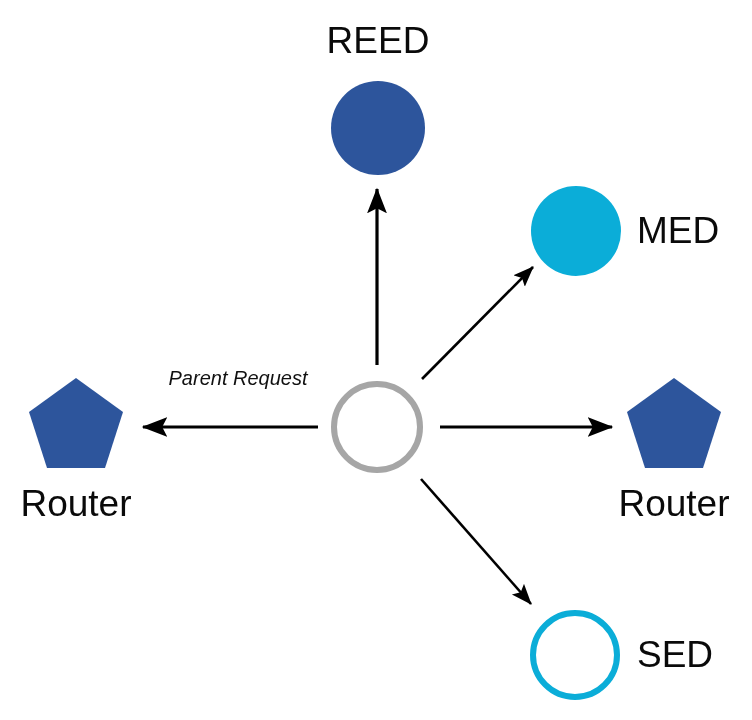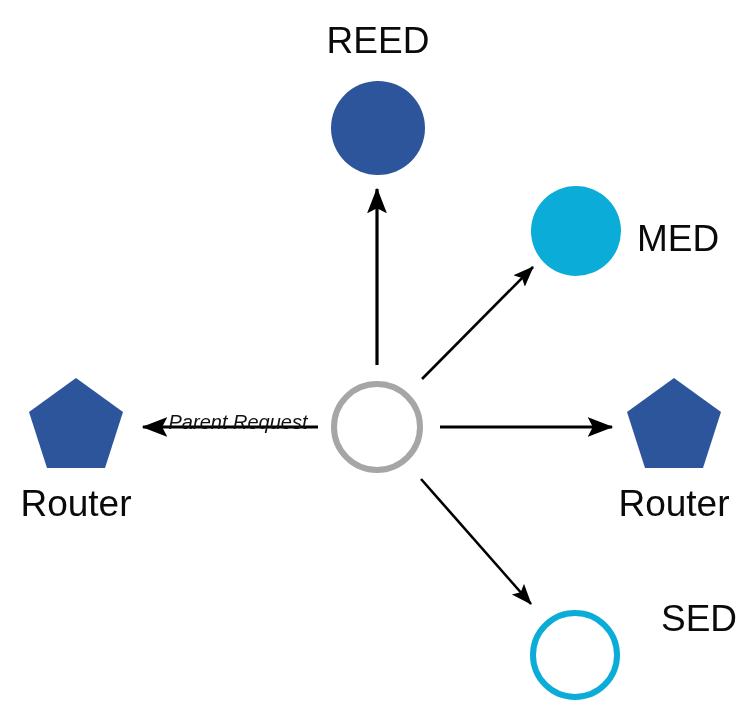--- a/index.html
+++ b/index.html
@@ -37,21 +37,21 @@
   .edge-label {
     position: absolute;
     font-family: "Liberation Sans", sans-serif;
     font-style: italic;
     font-size: 20px;
     color: #111111;
     text-align: center;
     line-height: 1.25;
     white-space: nowrap;
   }
-  .edge-label span { display: block; margin-top: 44px; }
+  .edge-label span { display: block; }
 </style>
 </head>
 <body>
 
 <div id="diagram-root">
 
   <svg id="diagram-svg" viewBox="0 0 752 720">
     <defs>
       <marker id="arrowhead" markerWidth="9" markerHeight="9" refX="7.6" refY="3.1" orient="auto" markerUnits="strokeWidth">
         <path d="M0,0 L8,3.1 L0,6.2 L1.6,3.1 Z" fill="#000000"></path>
@@ -76,25 +76,25 @@
       <polygon points="76,378 123,412 105,468 47,468 29,412" fill="#2d559c"></polygon>
 
       <polygon points="674,378 721,412 703,468 645,468 627,412" fill="#2d559c"></polygon>
 
       <circle cx="575" cy="655" r="42" fill="#ffffff" stroke="#0badd8" stroke-width="6"></circle>
     </g>
   </svg>
 
   <div class="node-label" style="left:378px; top:22px; transform:translateX(-50%);">REED</div>
 
-  <div class="node-label" style="left:637px; top:212px;margin-top:8px;">MED</div>
+  <div class="node-label" style="left:637px; top:212px;">MED</div>
 
   <div class="node-label" style="left:76px; top:485px; transform:translateX(-50%);">Router</div>
 
   <div class="node-label" style="left:674px; top:485px; transform:translateX(-50%);">Router</div>
 
-  <div class="node-label" style="left:637px; top:600px;margin-left:24px;">SED</div>
+  <div class="node-label" style="left:637px; top:636px;">SED</div>
 
   <div class="edge-label" style="left:238px; top:366px; transform:translateX(-50%);">
     <span>Parent Request</span>
   </div>
 
 </div>
 
 </body></html>

